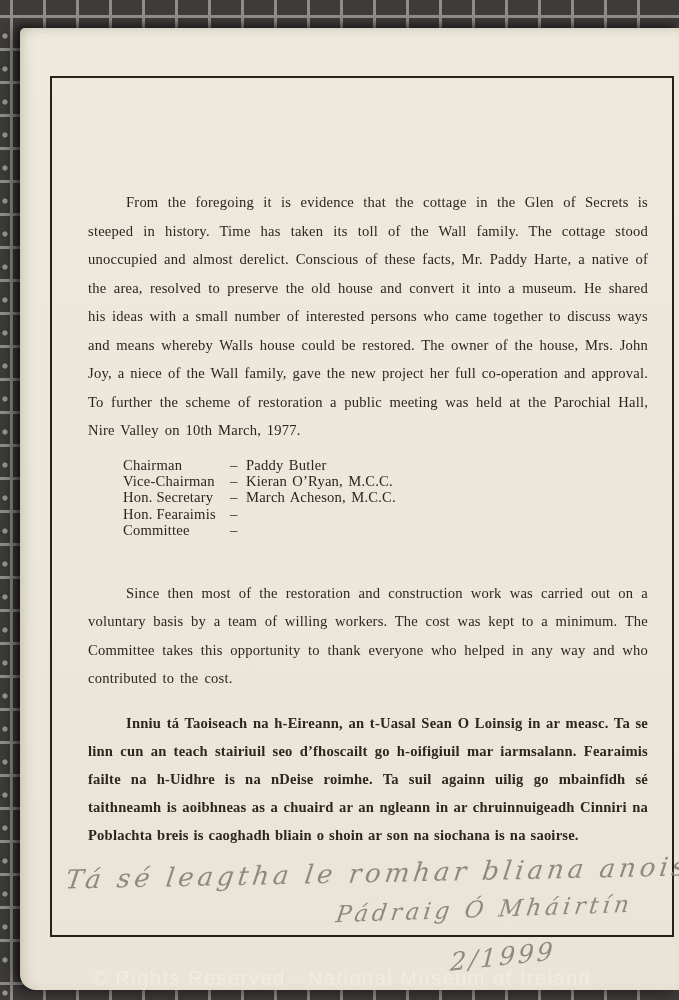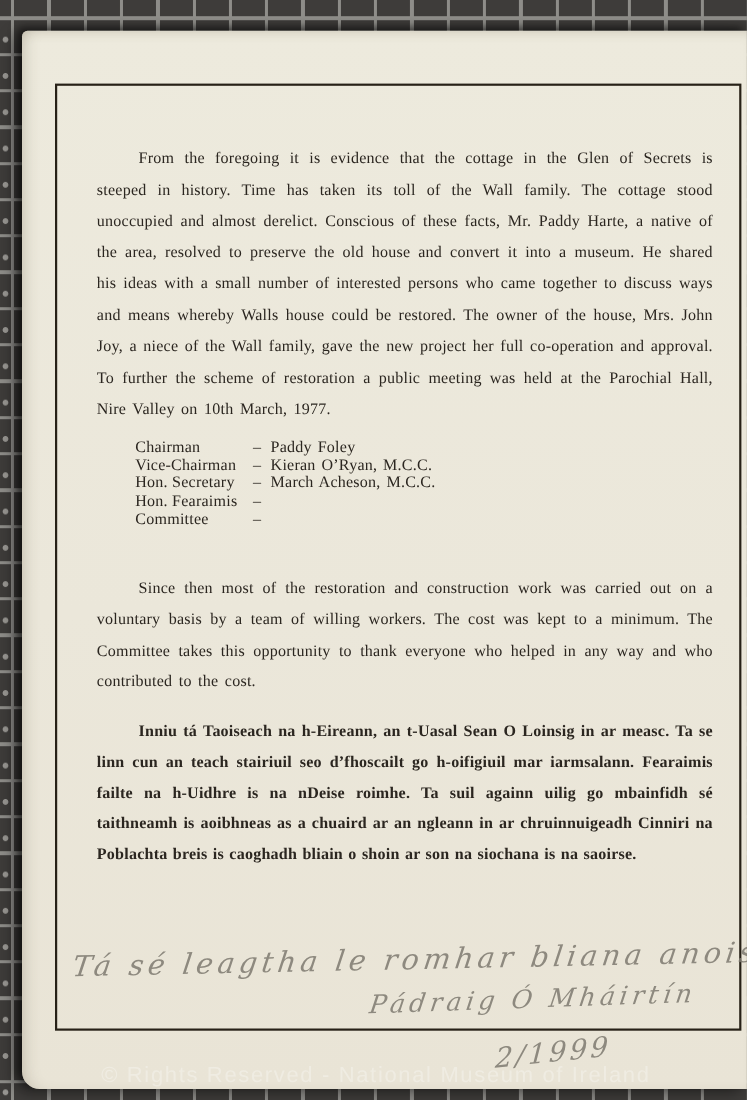--- a/index.html
+++ b/index.html
@@ -43,21 +43,21 @@
     position:absolute;inset:0;
     padding:0 24px 0 36px;
     color:#2b2620;
   }
   .para{
     margin:0;text-align:justify;
     font-size:14.6px;line-height:28.5px;
     word-spacing:2px;letter-spacing:.2px;
   }
   .indent{text-indent:38px;}
-  .p1{margin-top:52px;font-family:Liberation Serif, serif;}
+  .p1{margin-top:110px;font-family:Liberation Serif, serif;}
   .committee-intro{
     margin:8px 0 0 15px;font-size:14.8px;line-height:21px;letter-spacing:.2px;
   }
   .committee-list{
     margin:12px 0 0 35px;font-size:14.6px;line-height:16.4px;letter-spacing:.2px;
   }
   .crow{display:flex;align-items:center;}
   .crole{flex:none;width:107px;}
   .cdash{flex:none;width:16px;}
   .cnames{flex:none;width:404px;text-align:justify;word-spacing:1.5px;}
@@ -87,21 +87,21 @@
     <div class="frame">
       <div class="content">
 
         <p class="para indent p1">From the foregoing it is evidence that the cottage in the Glen of Secrets is steeped in history. Time has taken its toll of the Wall family. The cottage stood unoccupied and almost derelict. Conscious of these facts, Mr. Paddy Harte, a native of the area, resolved to preserve the old house and convert it into a museum. He shared his ideas with a small number of interested persons who came together to discuss ways and means whereby Walls house could be restored. The owner of the house, Mrs. John Joy, a niece of the Wall family, gave the new project her full co-operation and approval. To further the scheme of restoration a public meeting was held at the Parochial Hall, Nire Valley on 10th March, 1977.</p>
 
 
         <div class="committee-list">
           <div class="crow">
             <span class="crole">Chairman</span>
             <span class="cdash">–</span>
-            <span class="cnames">Paddy Foley</span>
+            <span class="cnames">Paddy Butler</span>
           </div>
           <div class="crow">
             <span class="crole">Vice-Chairman</span>
             <span class="cdash">–</span>
             <span class="cnames">Kieran O’Ryan, M.C.C.</span>
           </div>
           <div class="crow">
             <span class="crole">Hon. Secretary</span>
             <span class="cdash">–</span>
             <span class="cnames">March Acheson, M.C.C.</span>

